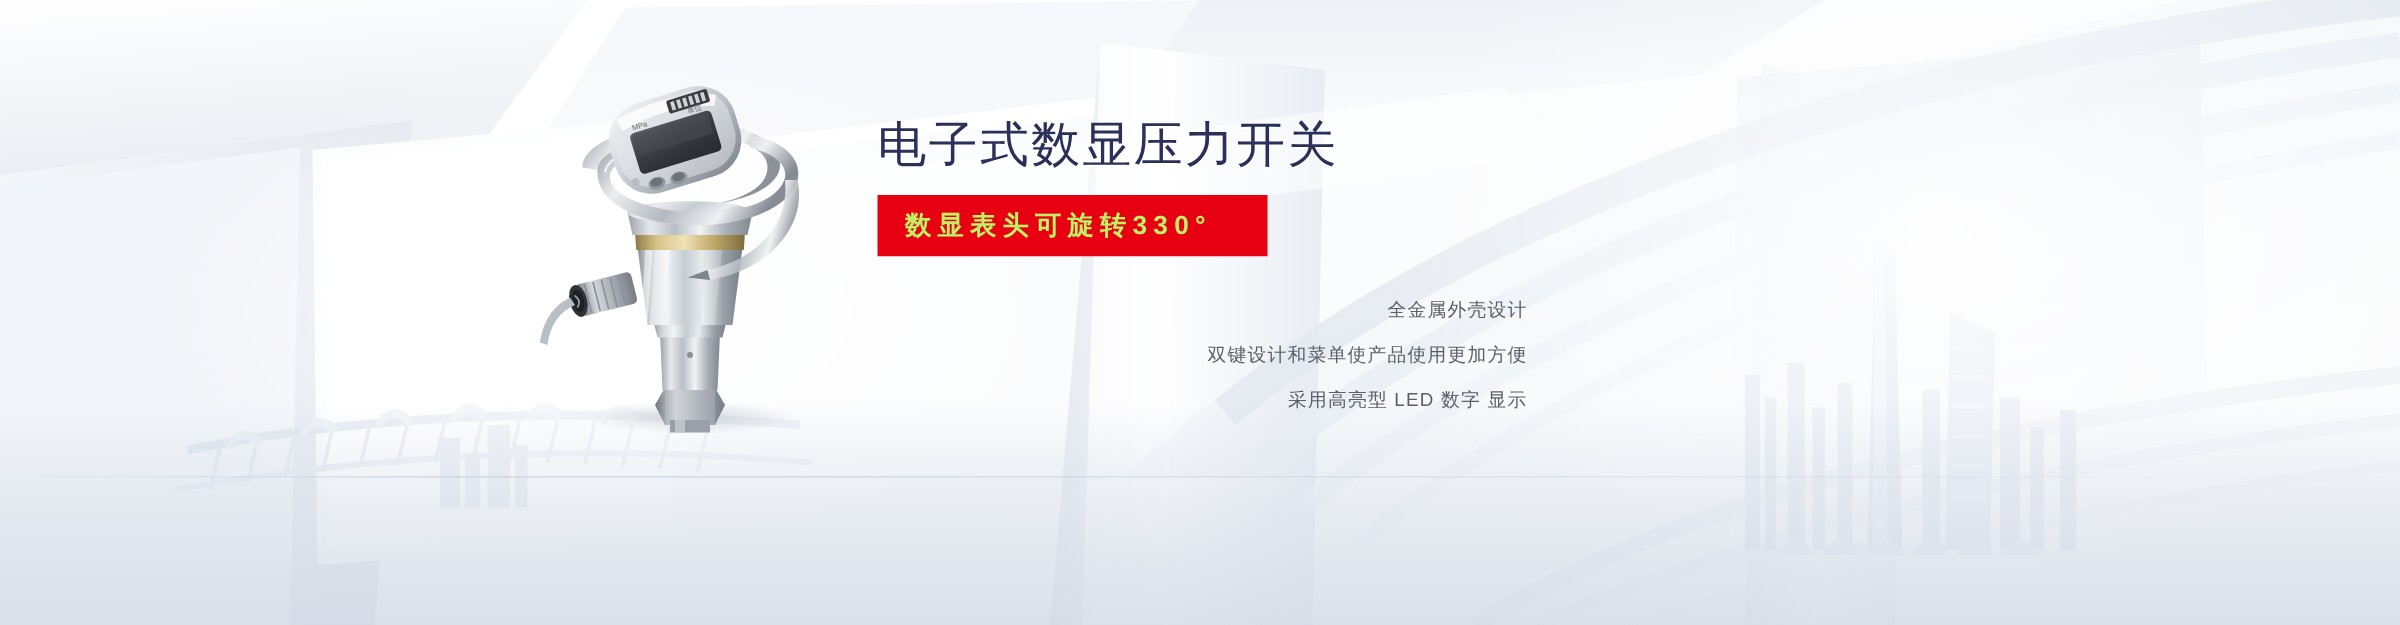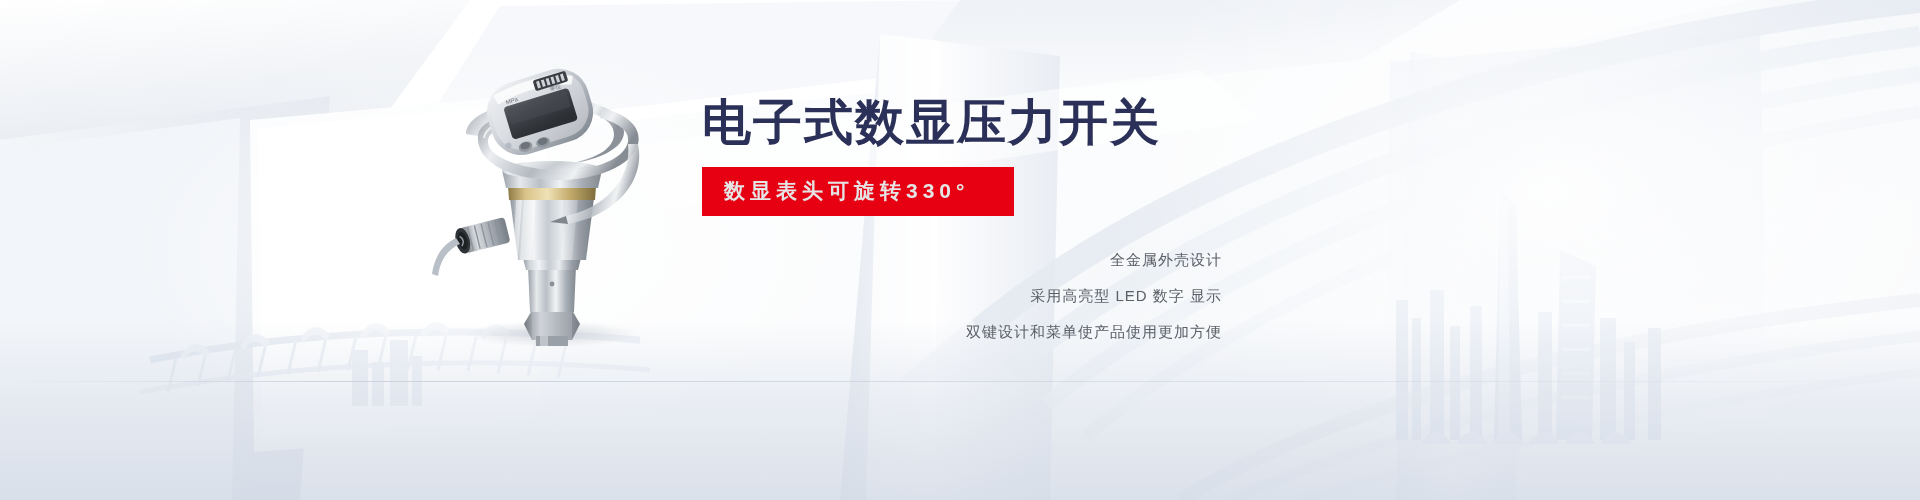--- a/index.html
+++ b/index.html
@@ -24,24 +24,24 @@
         background:radial-gradient(closest-side,rgba(255,255,255,.95),rgba(255,255,255,0));}
   .glow2{position:absolute;right:-80px;top:-120px;width:900px;height:620px;border-radius:50%;
          background:radial-gradient(closest-side,rgba(255,255,255,.9),rgba(255,255,255,0));}
 
   
   .product{position:absolute;left:432px;top:48px;width:260px;height:300px;}
   .product svg{width:260px;height:300px;display:block;}
 
   
   .copy{position:absolute;left:702px;top:96px;width:520px;}
-  .title{font-size:49px;line-height:1.08;font-weight:bold;color:#2b3059;
+  .title{font-size:39px;line-height:1.08;font-weight:normal;color:#2b3059;
          letter-spacing:2px;white-space:nowrap;
          text-shadow:0 1px 0 rgba(255,255,255,.8);}
-  .redbar{margin-top:18px;display:inline-block;background:#e60012;color:#e5e5e5;
+  .redbar{margin-top:18px;display:inline-block;background:#e60012;color:#bef264;
           font-size:21px;font-weight:bold;letter-spacing:5px;
           padding:10px 20px 11px 22px;white-space:nowrap;min-width:270px;}
   .features{margin-top:26px;text-align:right;}
   .feat{font-size:15px;color:#5b6068;letter-spacing:1px;line-height:1;
         padding:10px 0 11px 0;white-space:nowrap;}
 </style>
 </head>
 <body>
 
 <div class="banner">
@@ -327,18 +327,18 @@
 
       <path d="M84 152 L90 152 L86 210 L81 210 Z" fill="#ffffff" opacity=".5"></path>
     </svg>
   </div>
 
   <div class="copy">
     <div class="title">电子式数显压力开关</div>
     <div class="redbar">数显表头可旋转330°</div>
     <div class="features">
       <div class="feat">全金属外壳设计</div>
+      <div class="feat">双键设计和菜单使产品使用更加方便</div>
       <div class="feat">采用高亮型 LED 数字 显示</div>
-      <div class="feat">双键设计和菜单使产品使用更加方便</div>
     </div>
   </div>
 
 </div>
 
 </body></html>

